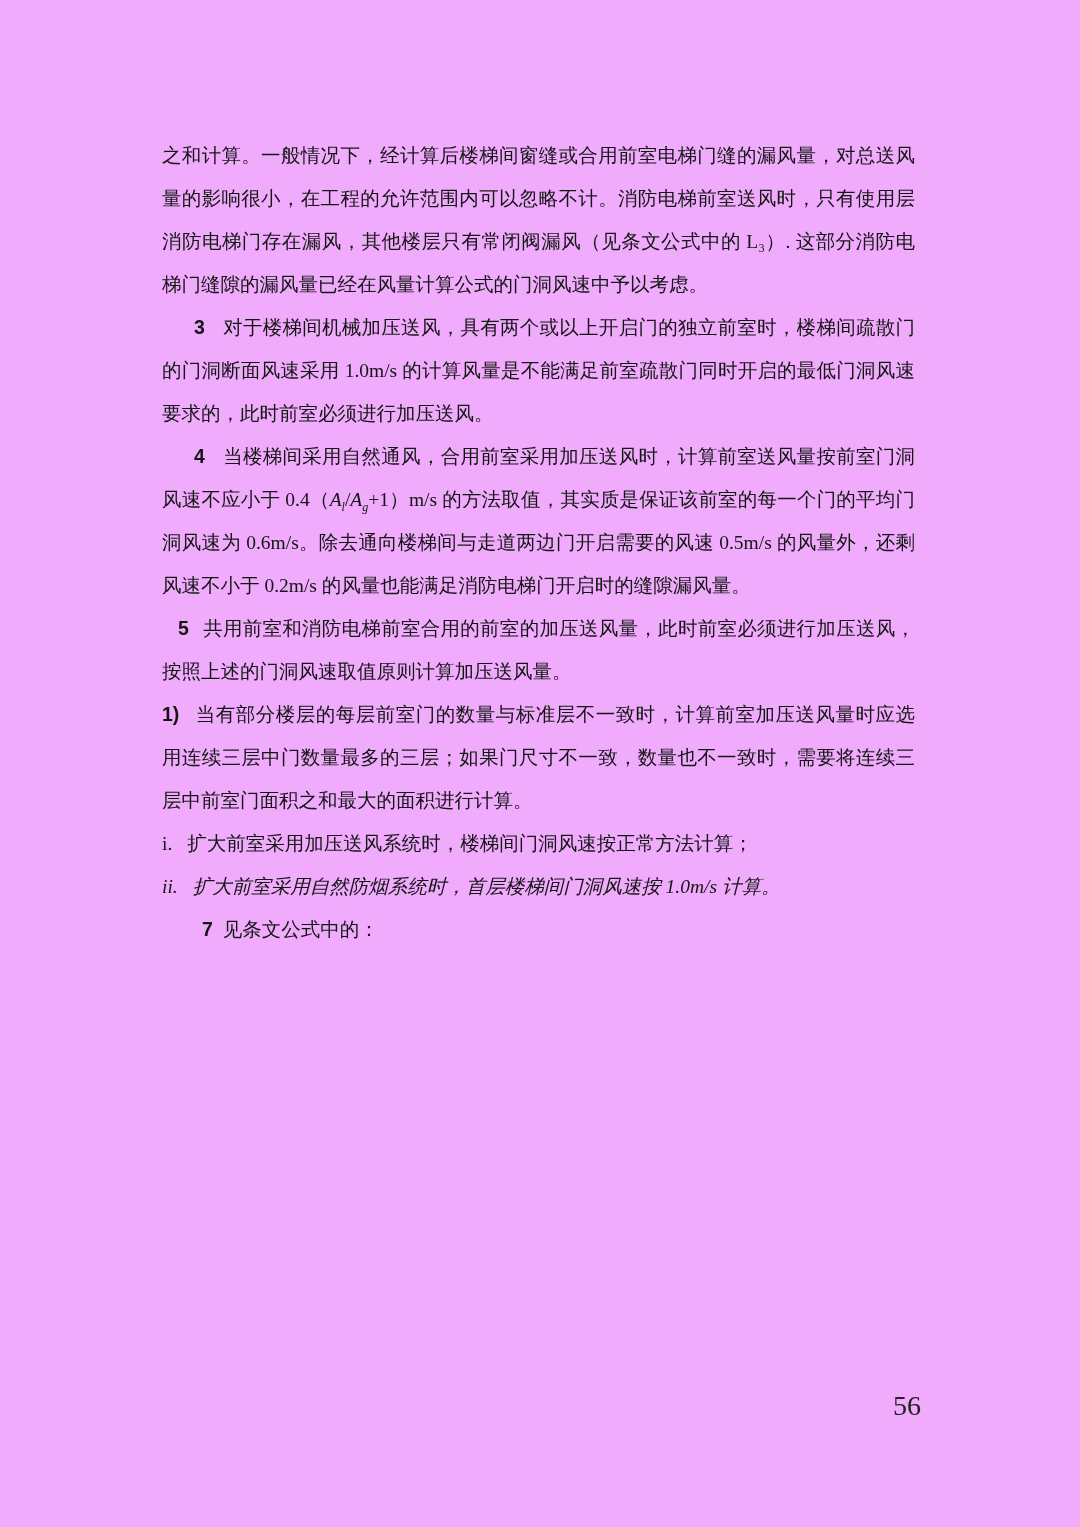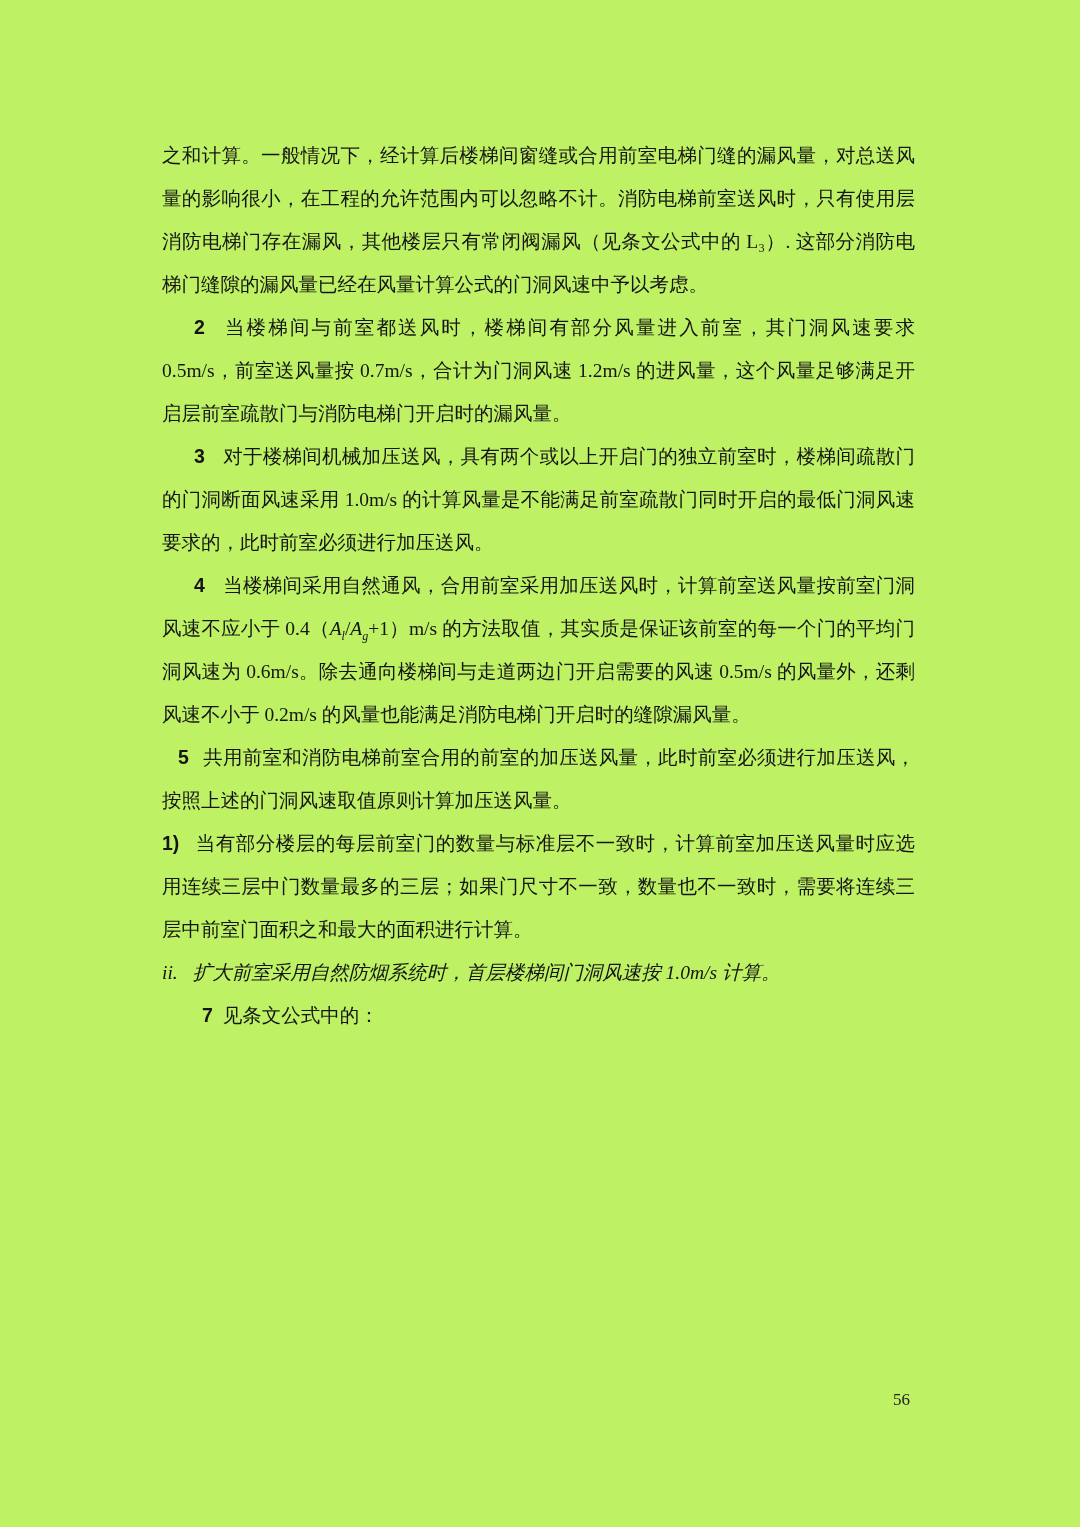--- a/index.html
+++ b/index.html
@@ -1,20 +1,20 @@
 <!DOCTYPE html>
 <html><head>
 <meta charset="utf-8">
 <style>
   html, body { margin: 0; padding: 0; background: #e8e8e8; }
   .page {
     position: relative;
     width: 1080px;
     height: 1527px;
-    background: #bef264;
+    background: #f0abfc;
     font-family: "Liberation Serif", "DejaVu Serif", serif;
     color: #151515;
     margin: 0 auto;
     overflow: hidden;
   }
   .content {
     position: absolute;
     left: 162px;
     top: 134px;
     width: 753px;
@@ -50,46 +50,46 @@
   sub.var-sub {
     font-size: 12px;
     font-style: italic;
     line-height: 0;
   }
 
   .pagenum {
     position: absolute;
     left: 893px;
     top: 1390px;
-    font-size: 17px;
+    font-size: 28px;
     color: #222;
   }
 </style>
 </head>
 <body>
 
 <div class="page">
   <div class="content">
 
     <p class="body"><span>之和计算。一般情况下，经计算后楼梯间窗缝或合用前室电梯门缝的漏风量，对总送风量的影响很小，在工程的允许范围内可以忽略不计。消防电梯前室送风时，只有使用层消防电梯门存在漏风，其他楼层只有常闭阀漏风（见条文公式中的 L₃）. 这部分消防电梯门缝隙的漏风量已经在风量计算公式的门洞风速中予以考虑。</span></p>
 
 
-    <p class="ind-item"><span class="num">2</span><span>当楼梯间与前室都送风时，楼梯间有部分风量进入前室，其门洞风速要求 0.5m/s，前室送风量按 0.7m/s，合计为门洞风速 1.2m/s 的进风量，这个风量足够满足开启层前室疏散门与消防电梯门开启时的漏风量。</span></p>
 
     <p class="ind-item"><span class="num">3</span><span>对于楼梯间机械加压送风，具有两个或以上开启门的独立前室时，楼梯间疏散门的门洞断面风速采用 1.0m/s 的计算风量是不能满足前室疏散门同时开启的最低门洞风速要求的，此时前室必须进行加压送风。</span></p>
 
     <p class="ind-item"><span class="num">4</span><span>当楼梯间采用自然通风，合用前室采用加压送风时，计算前室送风量按前室门洞风速不应小于 0.4（</span><span class="var">A</span><sub class="var-sub">l</sub><span>/</span><span class="var">A</span><sub class="var-sub">g</sub><span>+1）m/s 的方法取值，其实质是保证该前室的每一个门的平均门洞风速为 0.6m/s。除去通向楼梯间与走道两边门开启需要的风速 0.5m/s 的风量外，还剩风速不小于 0.2m/s 的风量也能满足消防电梯门开启时的缝隙漏风量。</span></p>
 
 
     <p class="ind-small"><span class="num">5</span><span>共用前室和消防电梯前室合用的前室的加压送风量，此时前室必须进行加压送风，按照上述的门洞风速取值原则计算加压送风量。</span></p>
 
 
     <p class="sub-item"><span class="num">1)</span><span>当有部分楼层的每层前室门的数量与标准层不一致时，计算前室加压送风量时应选用连续三层中门数量最多的三层；如果门尺寸不一致，数量也不一致时，需要将连续三层中前室门面积之和最大的面积进行计算。</span></p>
 
 
+    <p class="rom-i"><span class="rom-label">i.</span><span>扩大前室采用加压送风系统时，楼梯间门洞风速按正常方法计算；</span></p>
 
     <p class="rom-ii"><span class="rom-label">ii.</span><span>扩大前室采用自然防烟系统时，首层楼梯间门洞风速按 1.0m/s 计算。</span></p>
 
     <p class="ind-seven"><span class="num">7</span><span>见条文公式中的：</span></p>
 
   </div>
 
   <div class="pagenum">56</div>
 </div>
 

